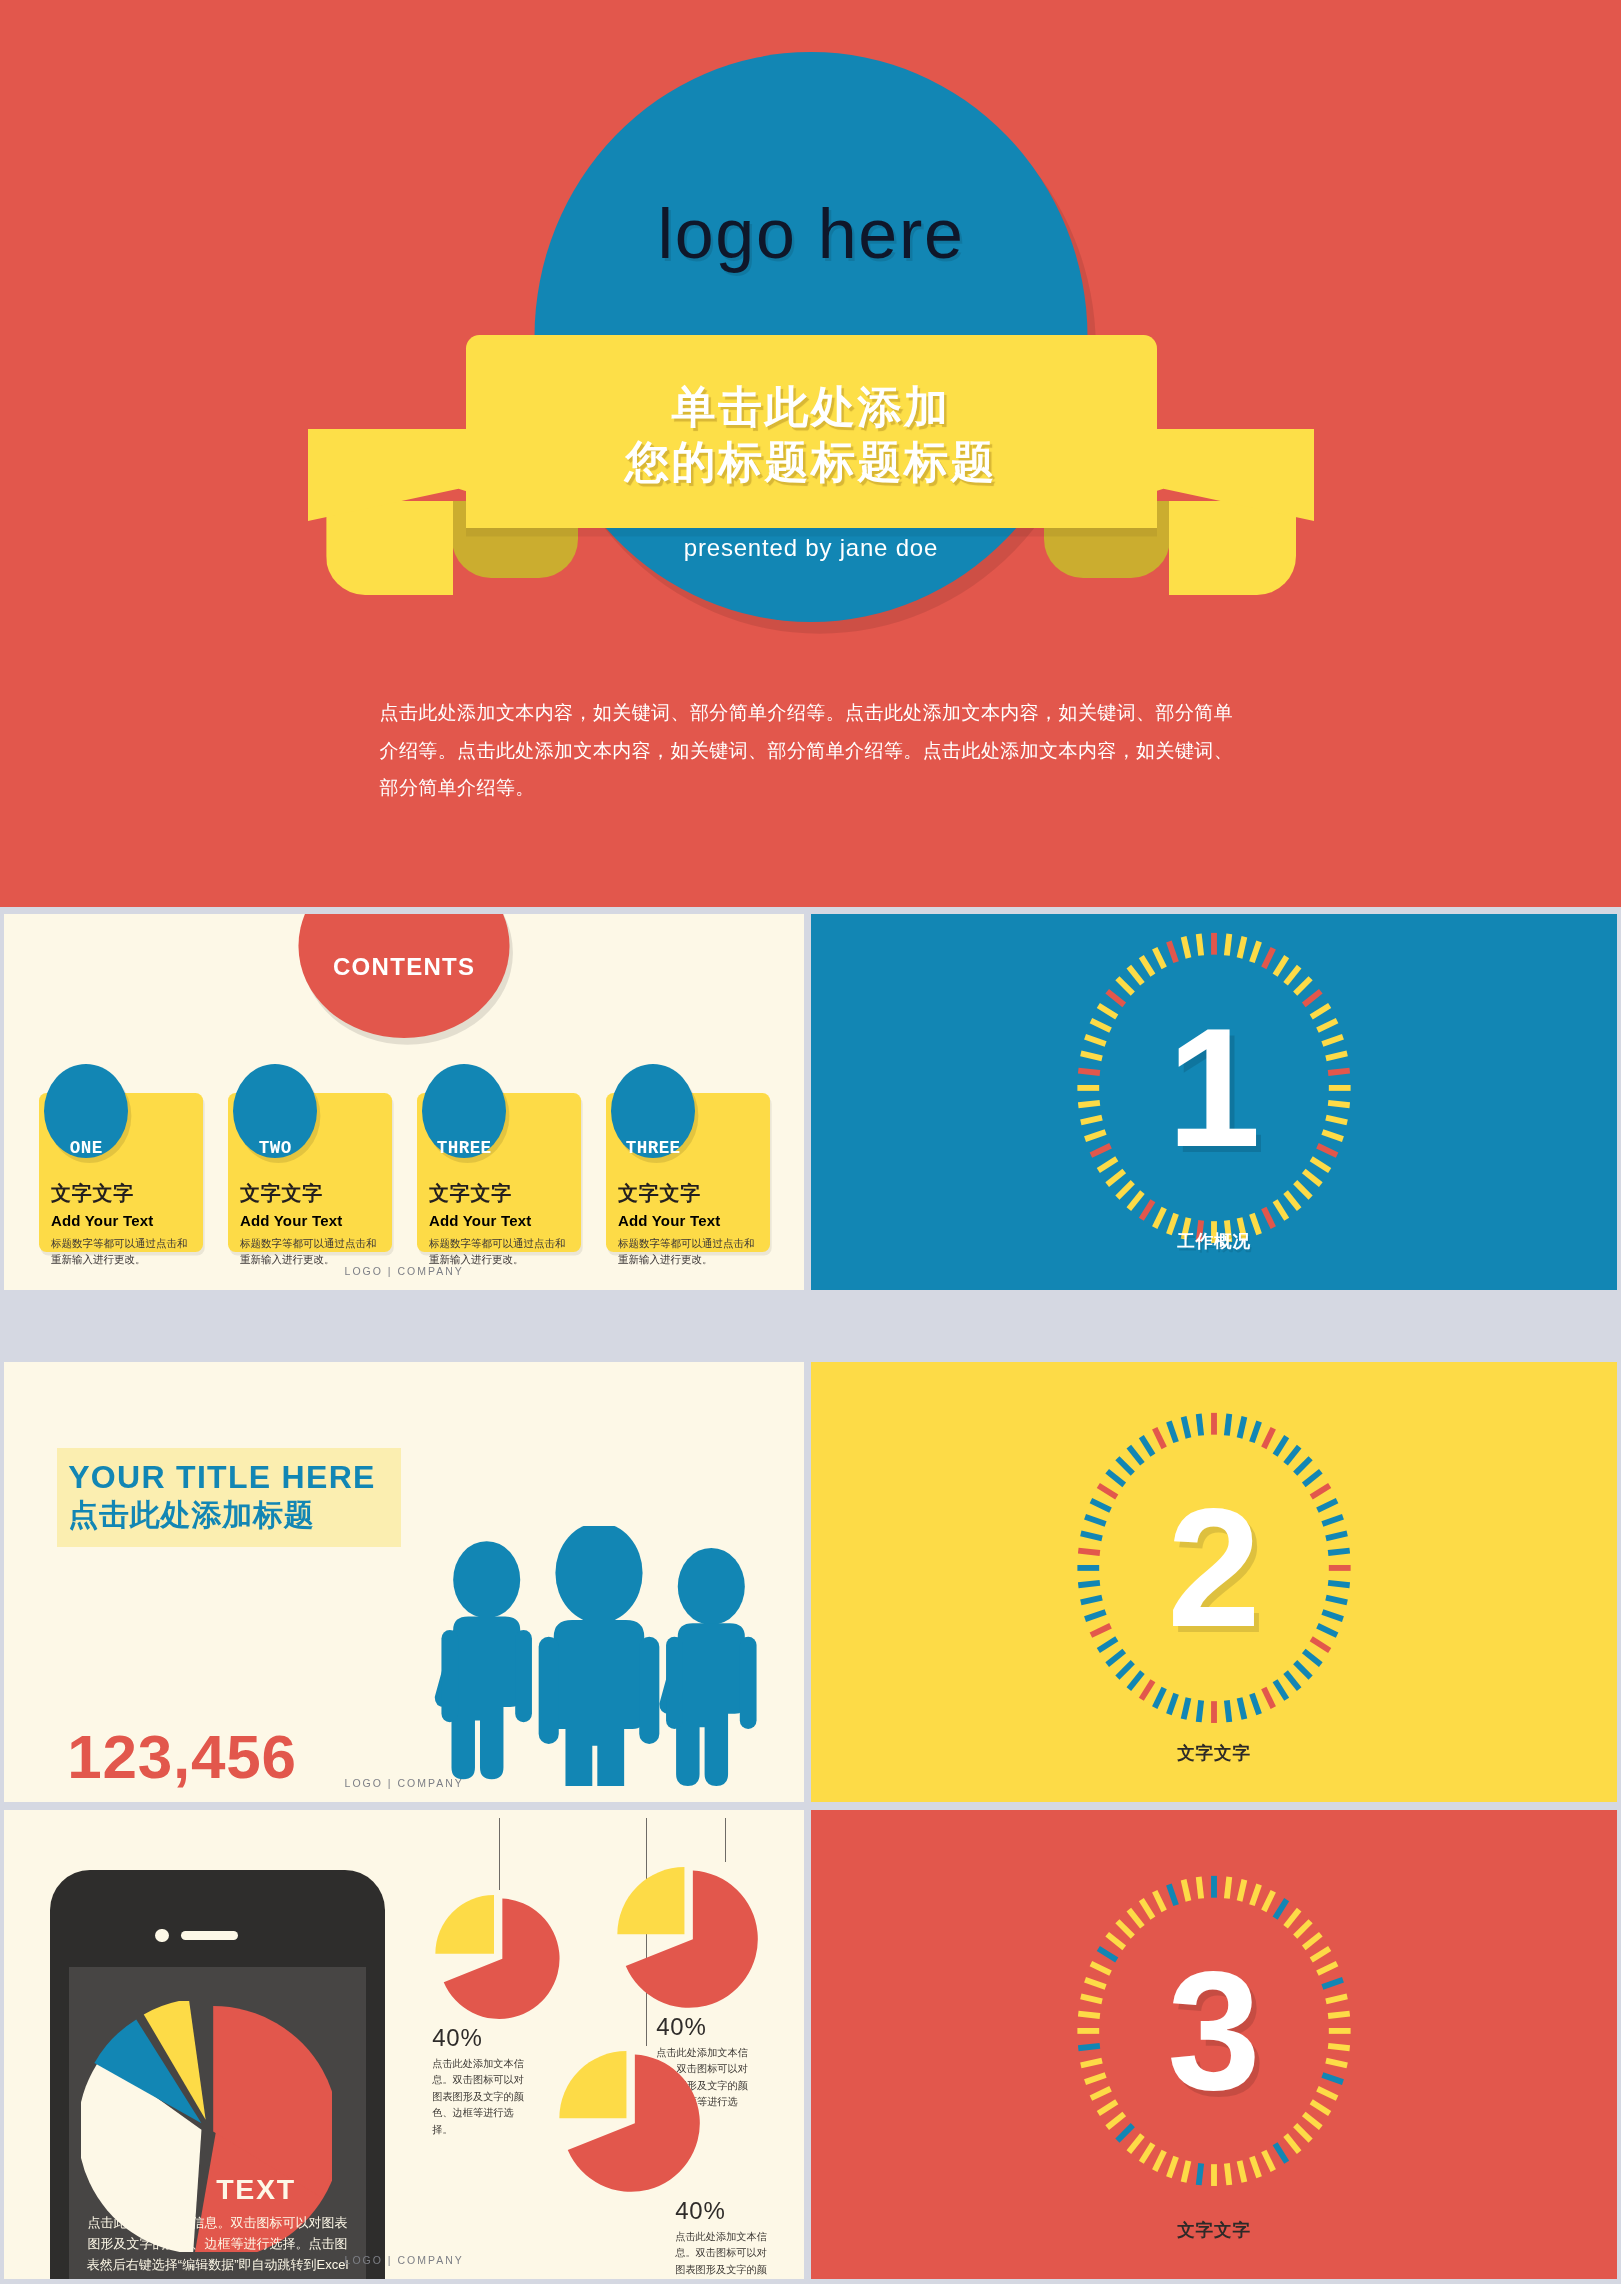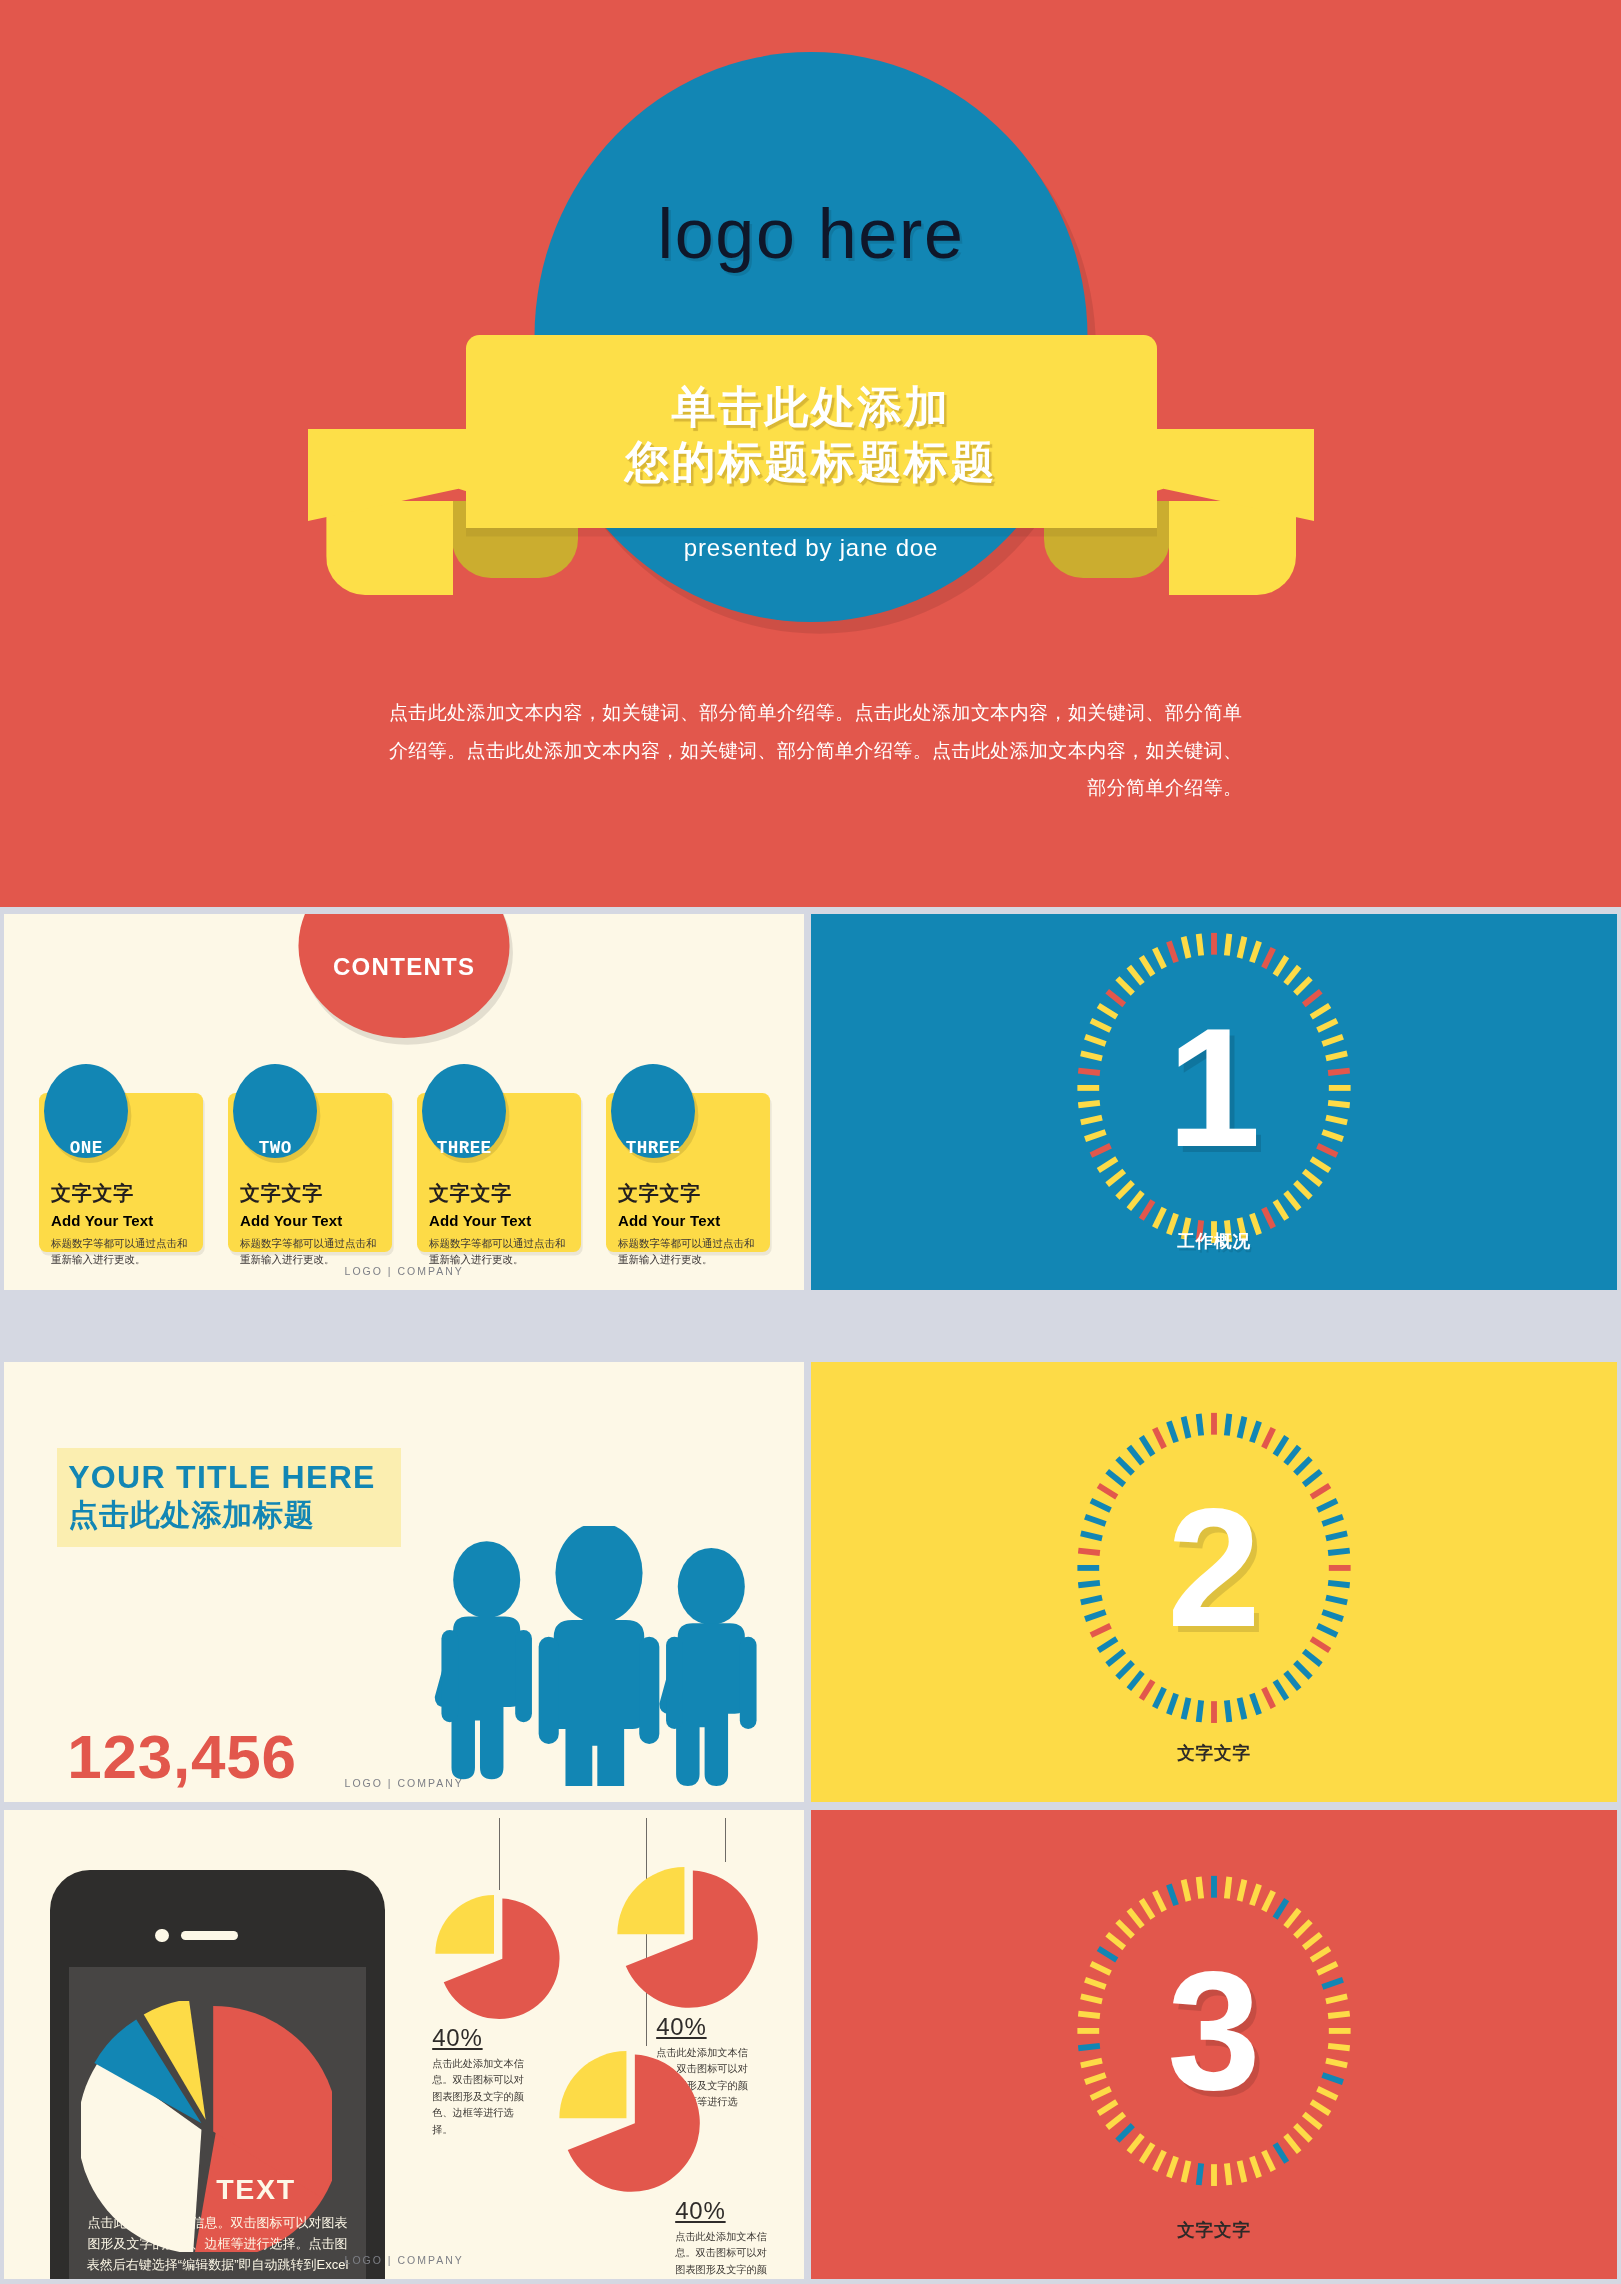--- a/index.html
+++ b/index.html
@@ -60,21 +60,21 @@
     letter-spacing: 2.5px;
     text-shadow: 2.5px 3.4px 0.8px rgba(150,110,20,0.35);
   }
   .cover-presenter {
     position: absolute; left: 50%; top: 534px; transform: translateX(-50%);
     z-index: 6; color: #ffffff; font-size: 24px; letter-spacing: 0.8px;
     white-space: nowrap;
   }
   .cover-body {
     position: absolute; left: 50%; top: 694px; transform: translateX(-50%);
-    width: 863px; text-align: right;
+    width: 863px; text-align: left;
     color: #ffffff; font-size: 19px; line-height: 1.98; letter-spacing: 0.4px;
   }
 
   
   .panel { position: absolute; overflow: hidden; }
   .col-l { left: 4.2px;   width: 800px; }
   .col-r { left: 811px; width: 806px; }
   .row-2 { top: 914px; height: 376px; }
   .row-3 { top: 1362px; height: 440px; }
   .row-4 { top: 1810px; height: 469px; }
@@ -168,21 +168,21 @@
     color: #fdf8e7; font-size: 28.5px; font-weight: 700; letter-spacing: 1.7px;
   }
   .phone-caption {
     position: absolute; left: 13.4px; top: 245px; width: 270px; text-align: center;
     color: #fdf8e7; font-size: 13px; line-height: 1.62;
   }
   .pie-area { position: absolute; left: 394px; top: 8.4px; width: 402px; height: 461px; }
   .thread { position: absolute; width: 0.8px; background: #6e6b66; top: 0; }
   .pie-item { position: absolute; }
   .pie-item svg { display: block; }
-  .pct { color: #2f2c2a; font-size: 24px; letter-spacing: 0.8px; font-weight: 400; text-decoration: underline; }
+  .pct { color: #2f2c2a; font-size: 24px; letter-spacing: 0.8px; font-weight: 400; }
   .pct-txt { color: #3b3733; font-size: 10.2px; line-height: 1.62; width: 92px; margin-top: 3.4px; }
 </style>
 </head>
 <body>
 
 <div class="deck">
 
   <div class="slide-cover">
     <div class="cover-ellipse"></div>
     <div class="cover-logo">logo here</div>

